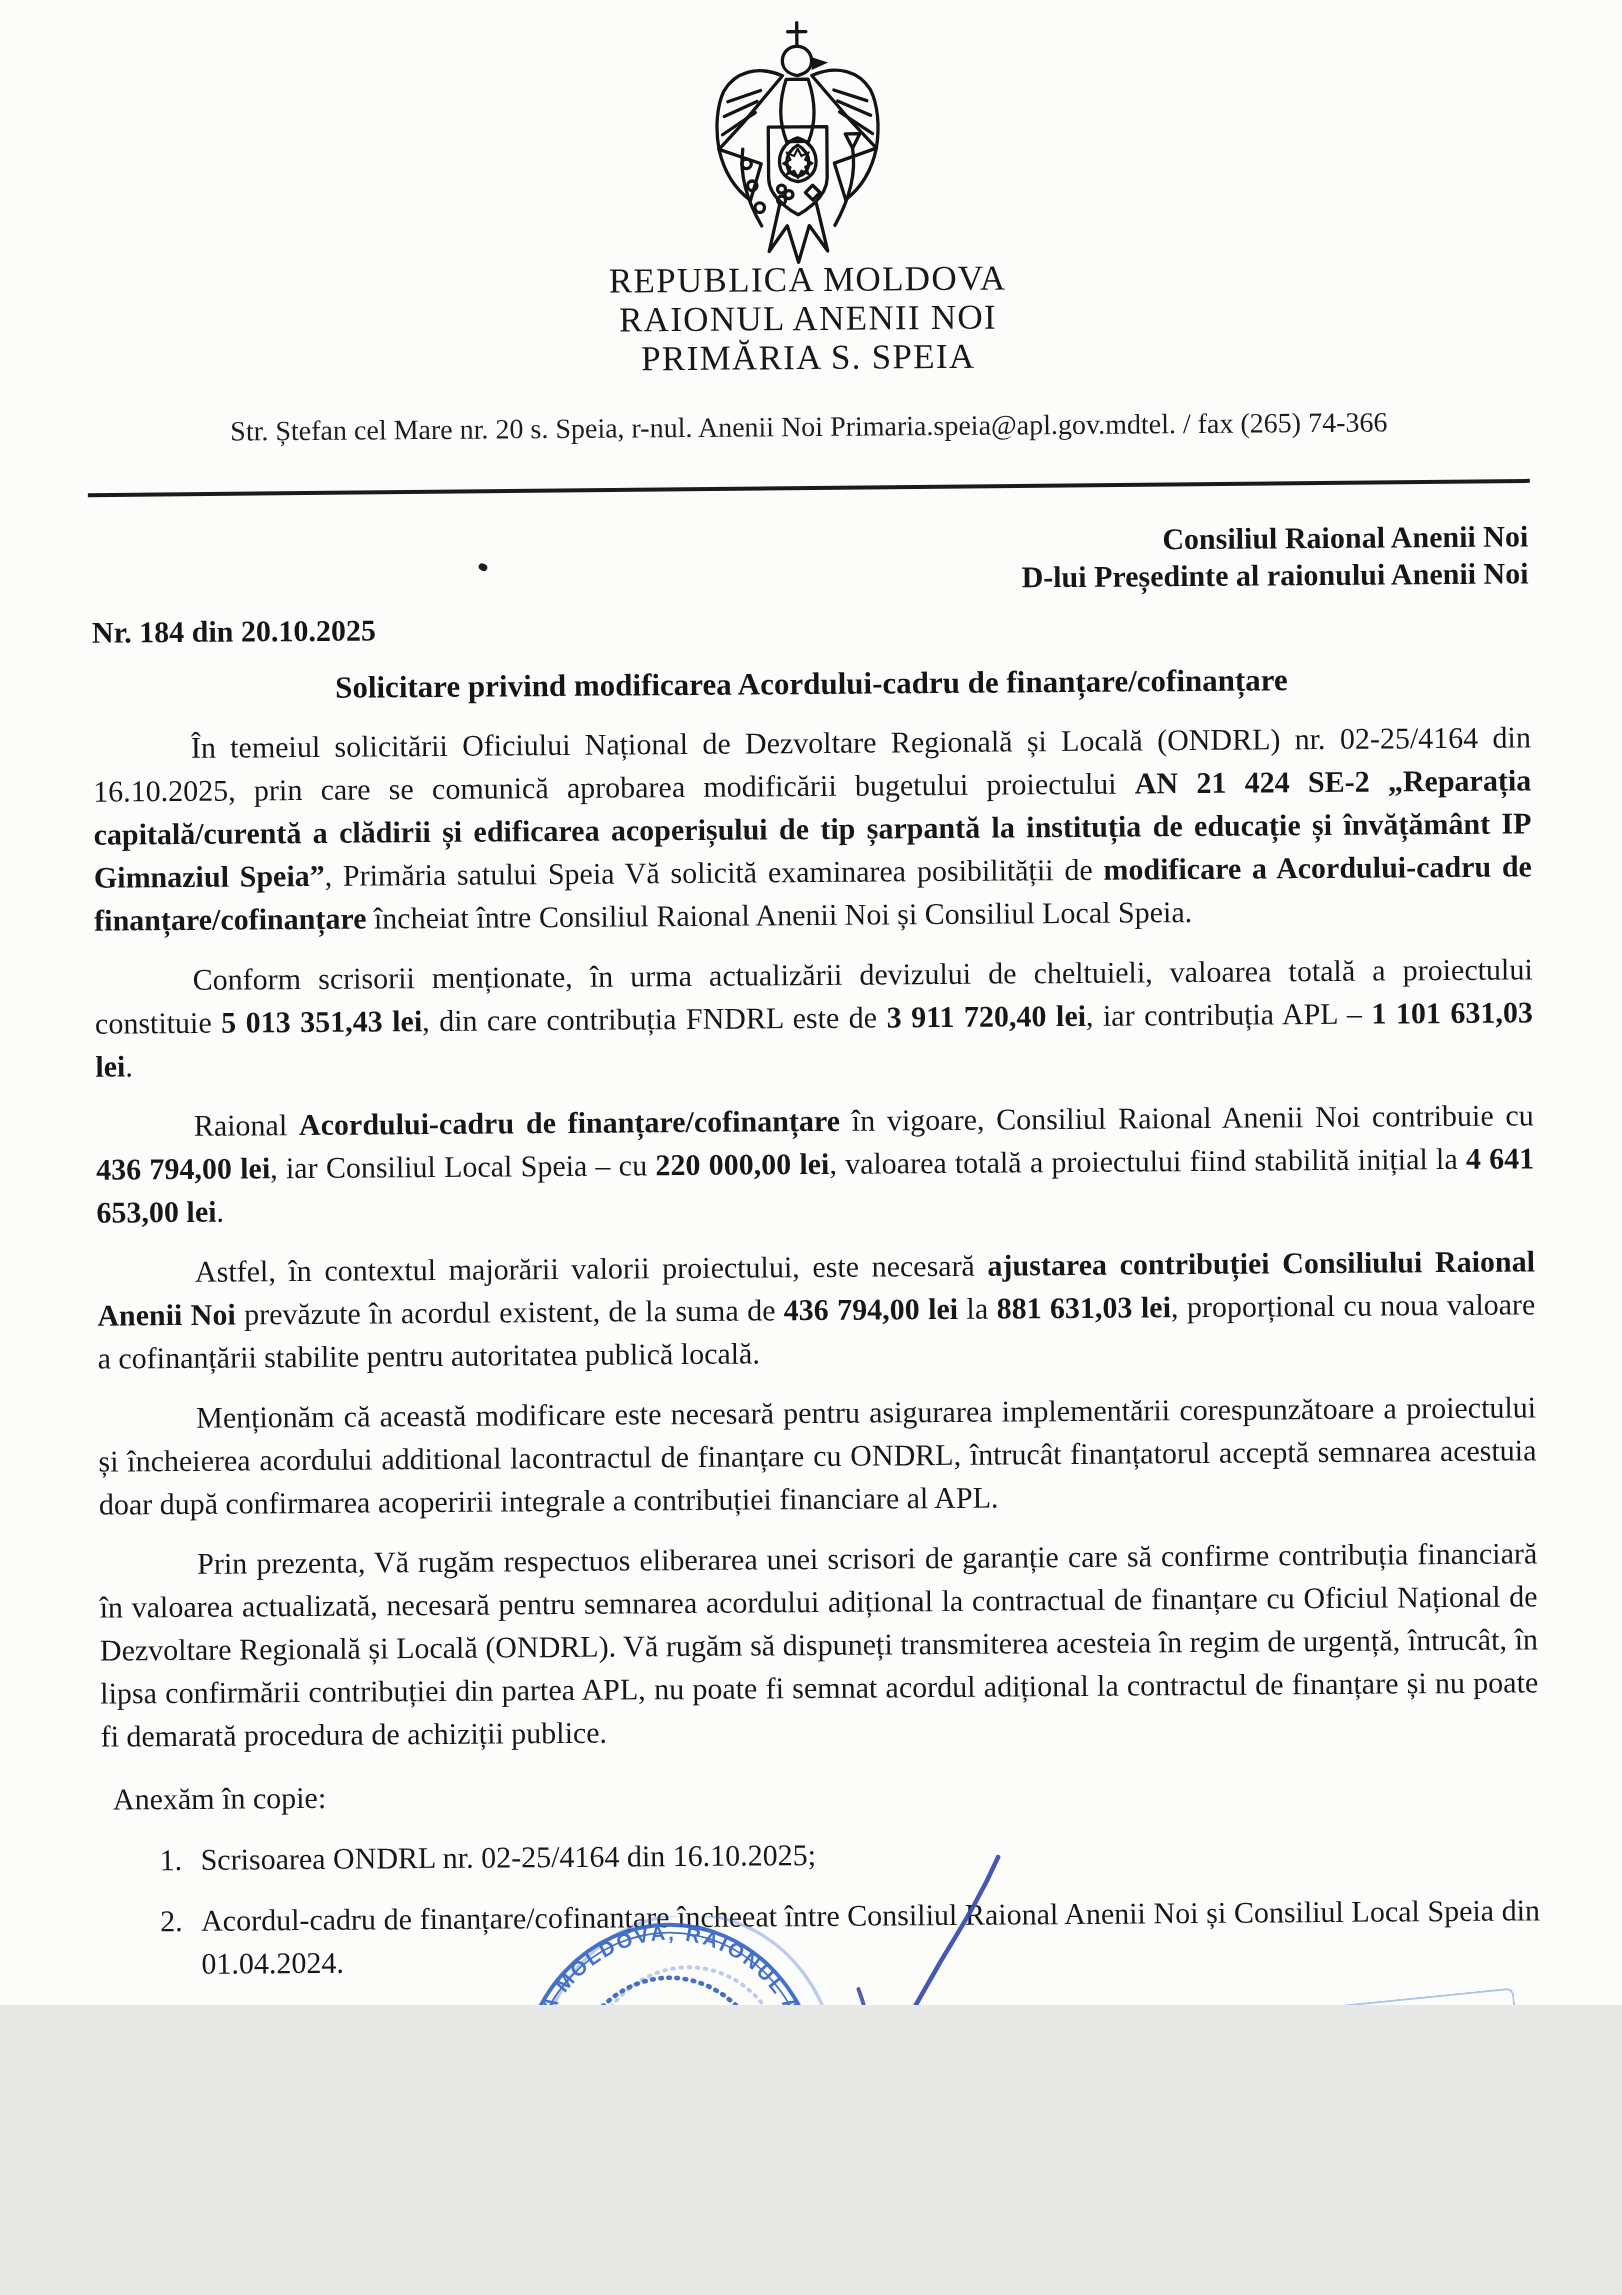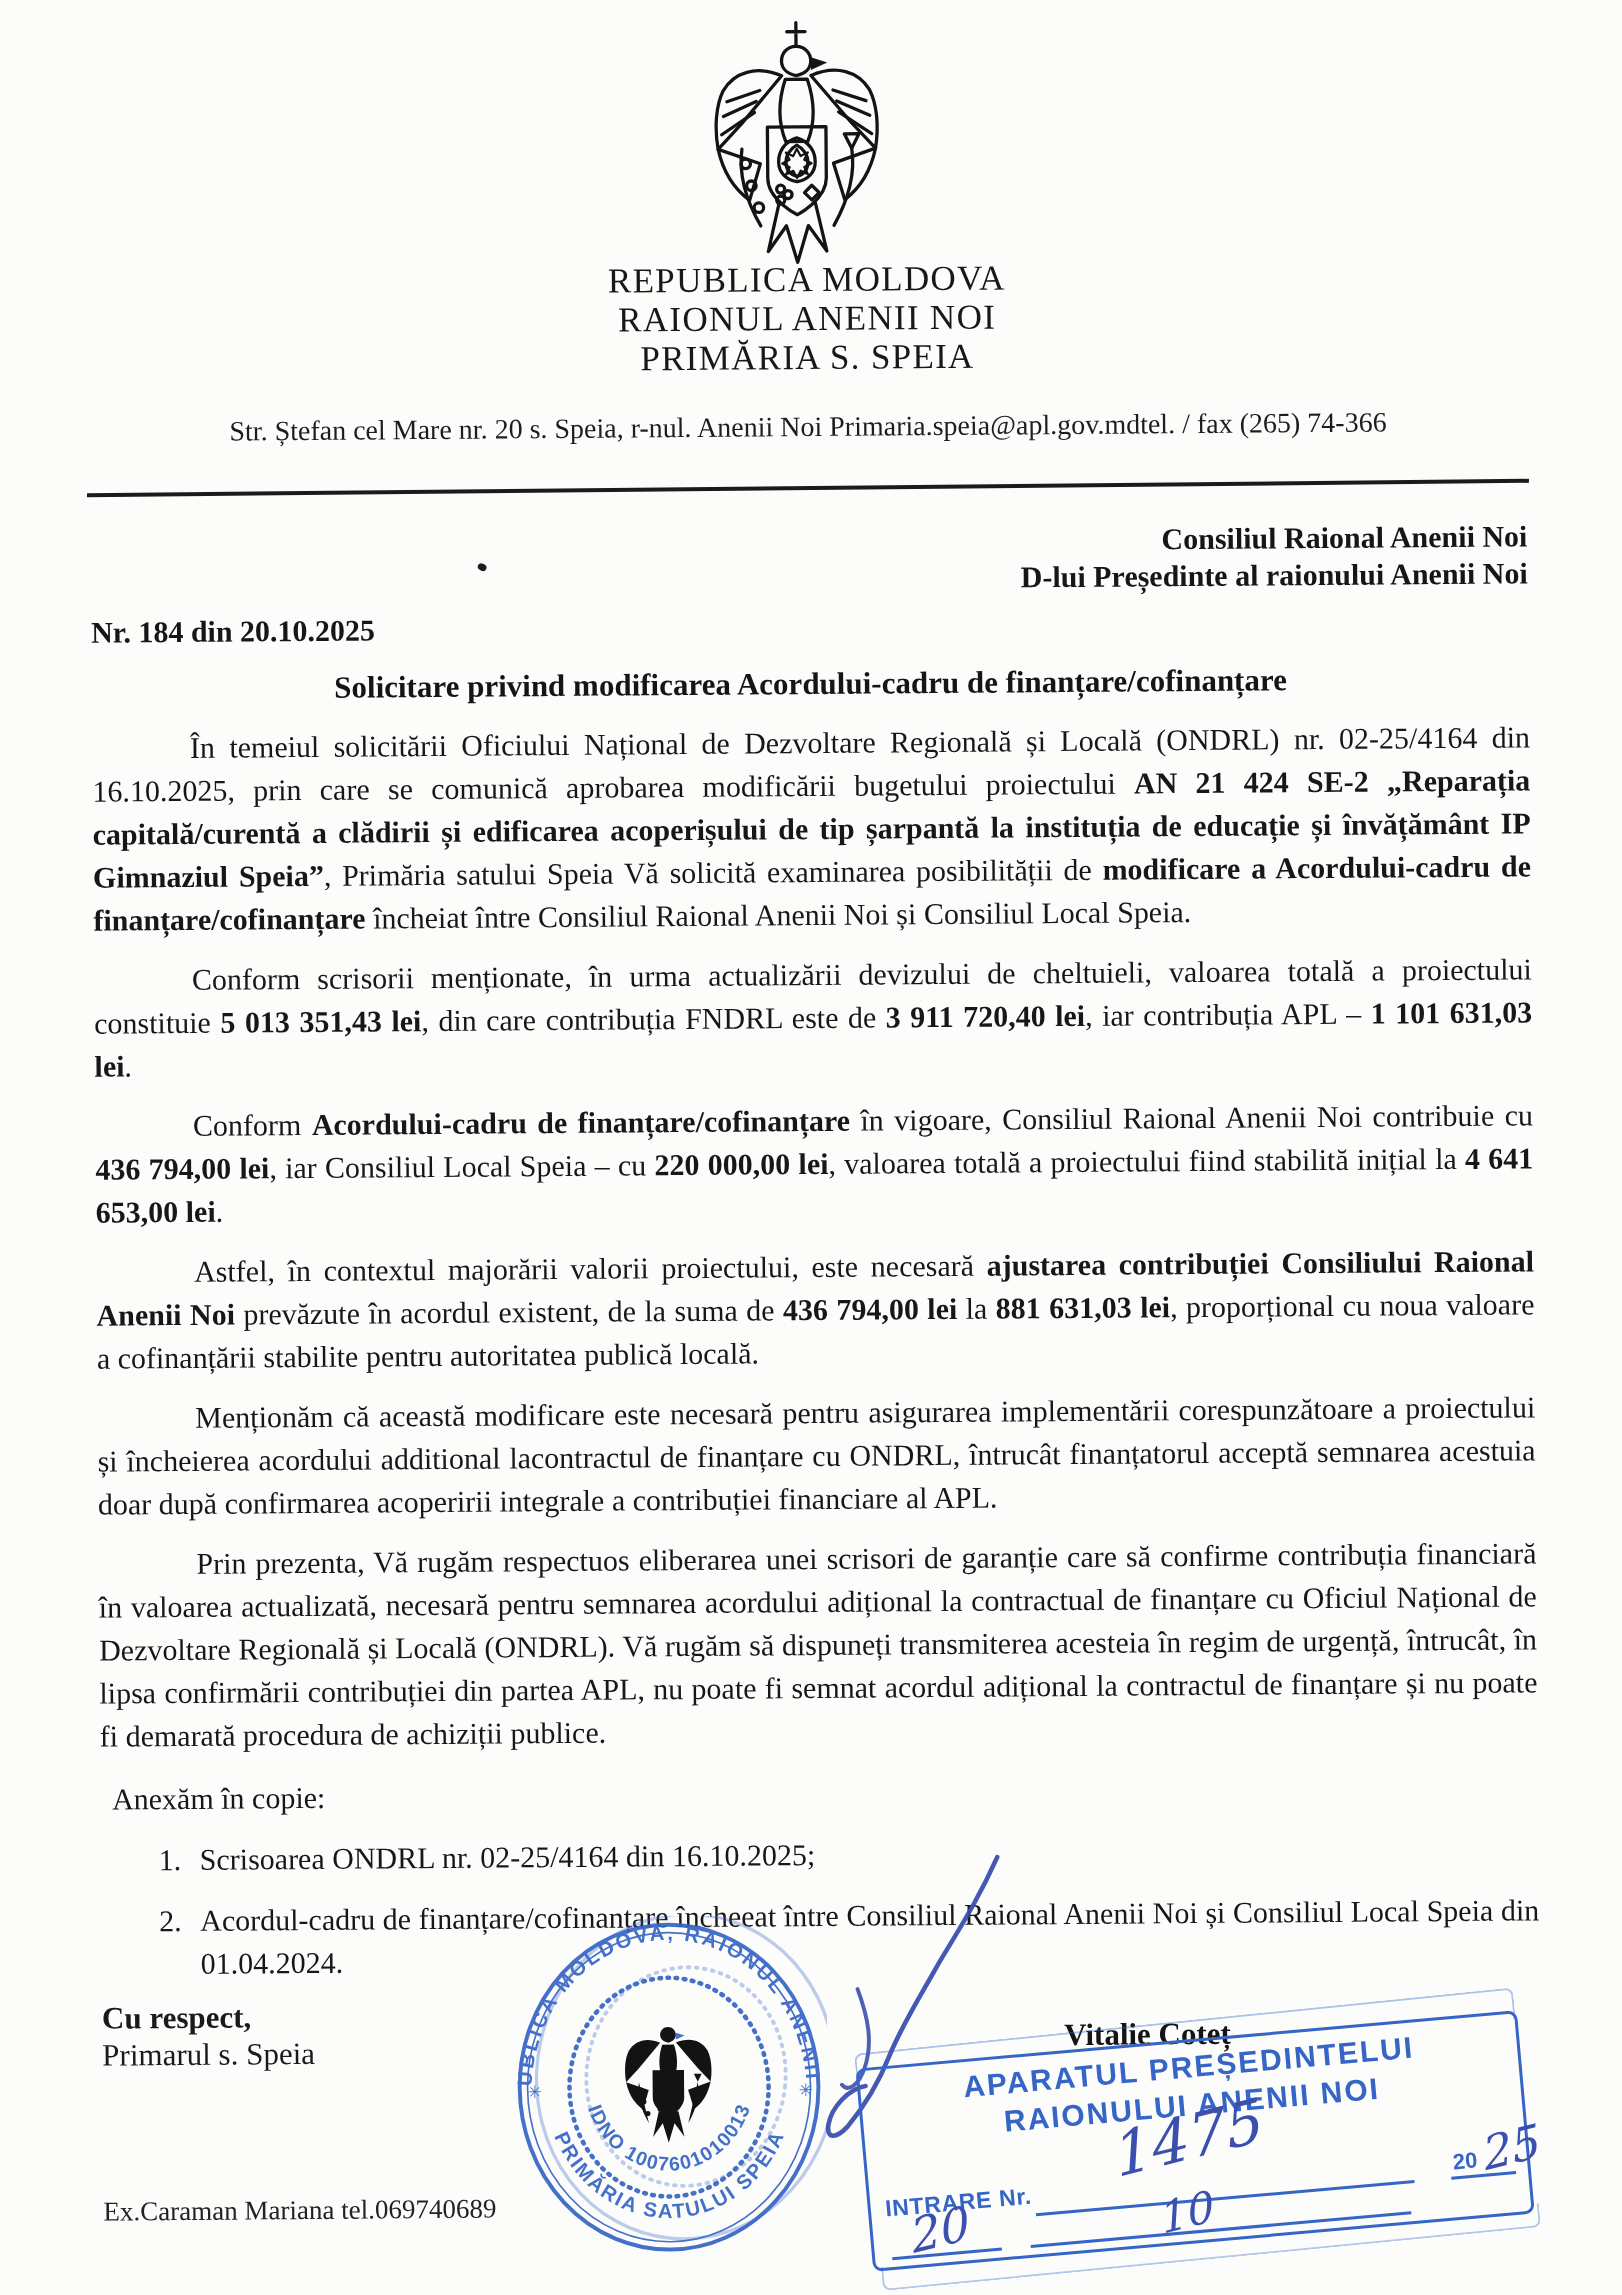--- a/index.html
+++ b/index.html
@@ -2,21 +2,21 @@
 <html lang="ro" style="font-size:10.5px"><head>
 <meta charset="utf-8">
 <style>
   html,body{margin:0;padding:0;}
   body{
     width:1623px;height:2295px;
     background:#e8e8e6;
     font-family:"Liberation Serif","DejaVu Serif",serif;
   }
   .sheet{
-    position:relative;width:1623px;height:2295px;overflow:hidden;
+    position:relative;width:1623px;height:2005px;overflow:hidden;
     background:
       radial-gradient(rgba(20,20,40,0.055) 0.8px, transparent 1px),
       radial-gradient(rgba(20,20,20,0.045) 0.7px, transparent 0.9px),
       #fcfcfa;
     background-size:97px 80px, 57px 67px;
     color:#1c1c1c;
   }
   .tilt{position:absolute;inset:0;transform:rotate(-0.45deg);transform-origin:50% 38%;}
 
   
@@ -136,21 +136,21 @@
       <div>Consiliul Raional Anenii Noi</div>
       <div>D-lui Președinte al raionului Anenii Noi</div>
     </div>
 
     <div class="refnum">Nr. 184 din 20.10.2025</div>
     <div class="title">Solicitare privind modificarea Acordului-cadru de finanțare/cofinanțare</div>
 
     <div class="bodycol">
       <p><span>În temeiul solicitării Oficiului Național de Dezvoltare Regională și Locală (ONDRL) nr. 02-25/4164 din 16.10.2025, prin care se comunică aprobarea modificării bugetului proiectului </span><b>AN 21 424 SE-2 „Reparația capitală/curentă a clădirii și edificarea acoperișului de tip șarpantă la instituția de educație și învățământ IP Gimnaziul Speia”</b><span>, Primăria satului Speia Vă solicită examinarea posibilității de </span><b>modificare a Acordului-cadru de finanțare/cofinanțare</b><span> încheiat între Consiliul Raional Anenii Noi și Consiliul Local Speia.</span></p>
       <p><span>Conform scrisorii menționate, în urma actualizării devizului de cheltuieli, valoarea totală a proiectului constituie </span><b>5 013 351,43 lei</b><span>, din care contribuția FNDRL este de </span><b>3 911 720,40 lei</b><span>, iar contribuția APL – </span><b>1 101 631,03 lei</b><span>.</span></p>
-      <p><span>Conform </span><b>Acordului-cadru de finanțare/cofinanțare</b><span> în vigoare, Consiliul Raional Anenii Noi contribuie cu </span><b>436 794,00 lei</b><span>, iar Consiliul Local Speia – cu </span><b>220 000,00 lei</b><span>, valoarea totală a proiectului fiind stabilită inițial la </span><b>4 641 653,00 lei</b><span>.</span></p>
+      <p><span>Raional </span><b>Acordului-cadru de finanțare/cofinanțare</b><span> în vigoare, Consiliul Raional Anenii Noi contribuie cu </span><b>436 794,00 lei</b><span>, iar Consiliul Local Speia – cu </span><b>220 000,00 lei</b><span>, valoarea totală a proiectului fiind stabilită inițial la </span><b>4 641 653,00 lei</b><span>.</span></p>
       <p><span>Astfel, în contextul majorării valorii proiectului, este necesară </span><b>ajustarea contribuției Consiliului Raional Anenii Noi</b><span> prevăzute în acordul existent, de la suma de </span><b>436 794,00 lei</b><span> la </span><b>881 631,03 lei</b><span>, proporțional cu noua valoare a cofinanțării stabilite pentru autoritatea publică locală.</span></p>
       <p><span>Menționăm că această modificare este necesară pentru asigurarea implementării corespunzătoare a proiectului și încheierea acordului additional lacontractul de finanțare cu ONDRL, întrucât finanțatorul acceptă semnarea acestuia doar după confirmarea acoperirii integrale a contribuției financiare al APL.</span></p>
       <p><span>Prin prezenta, Vă rugăm respectuos eliberarea unei scrisori de garanție care să confirme contribuția financiară în valoarea actualizată, necesară pentru semnarea acordului adițional la contractual de finanțare cu Oficiul Național de Dezvoltare Regională și Locală (ONDRL). Vă rugăm să dispuneți transmiterea acesteia în regim de urgență, întrucât, în lipsa confirmării contribuției din partea APL, nu poate fi semnat acordul adițional la contractul de finanțare și nu poate fi demarată procedura de achiziții publice.</span></p>
 
       <div class="annex-label">Anexăm în copie:</div>
       <div class="annex-item">
         <div class="annex-num">1.</div>
         <div class="annex-text">Scrisoarea ONDRL nr. 02-25/4164 din 16.10.2025;</div>
       </div>
       <div class="annex-item">

